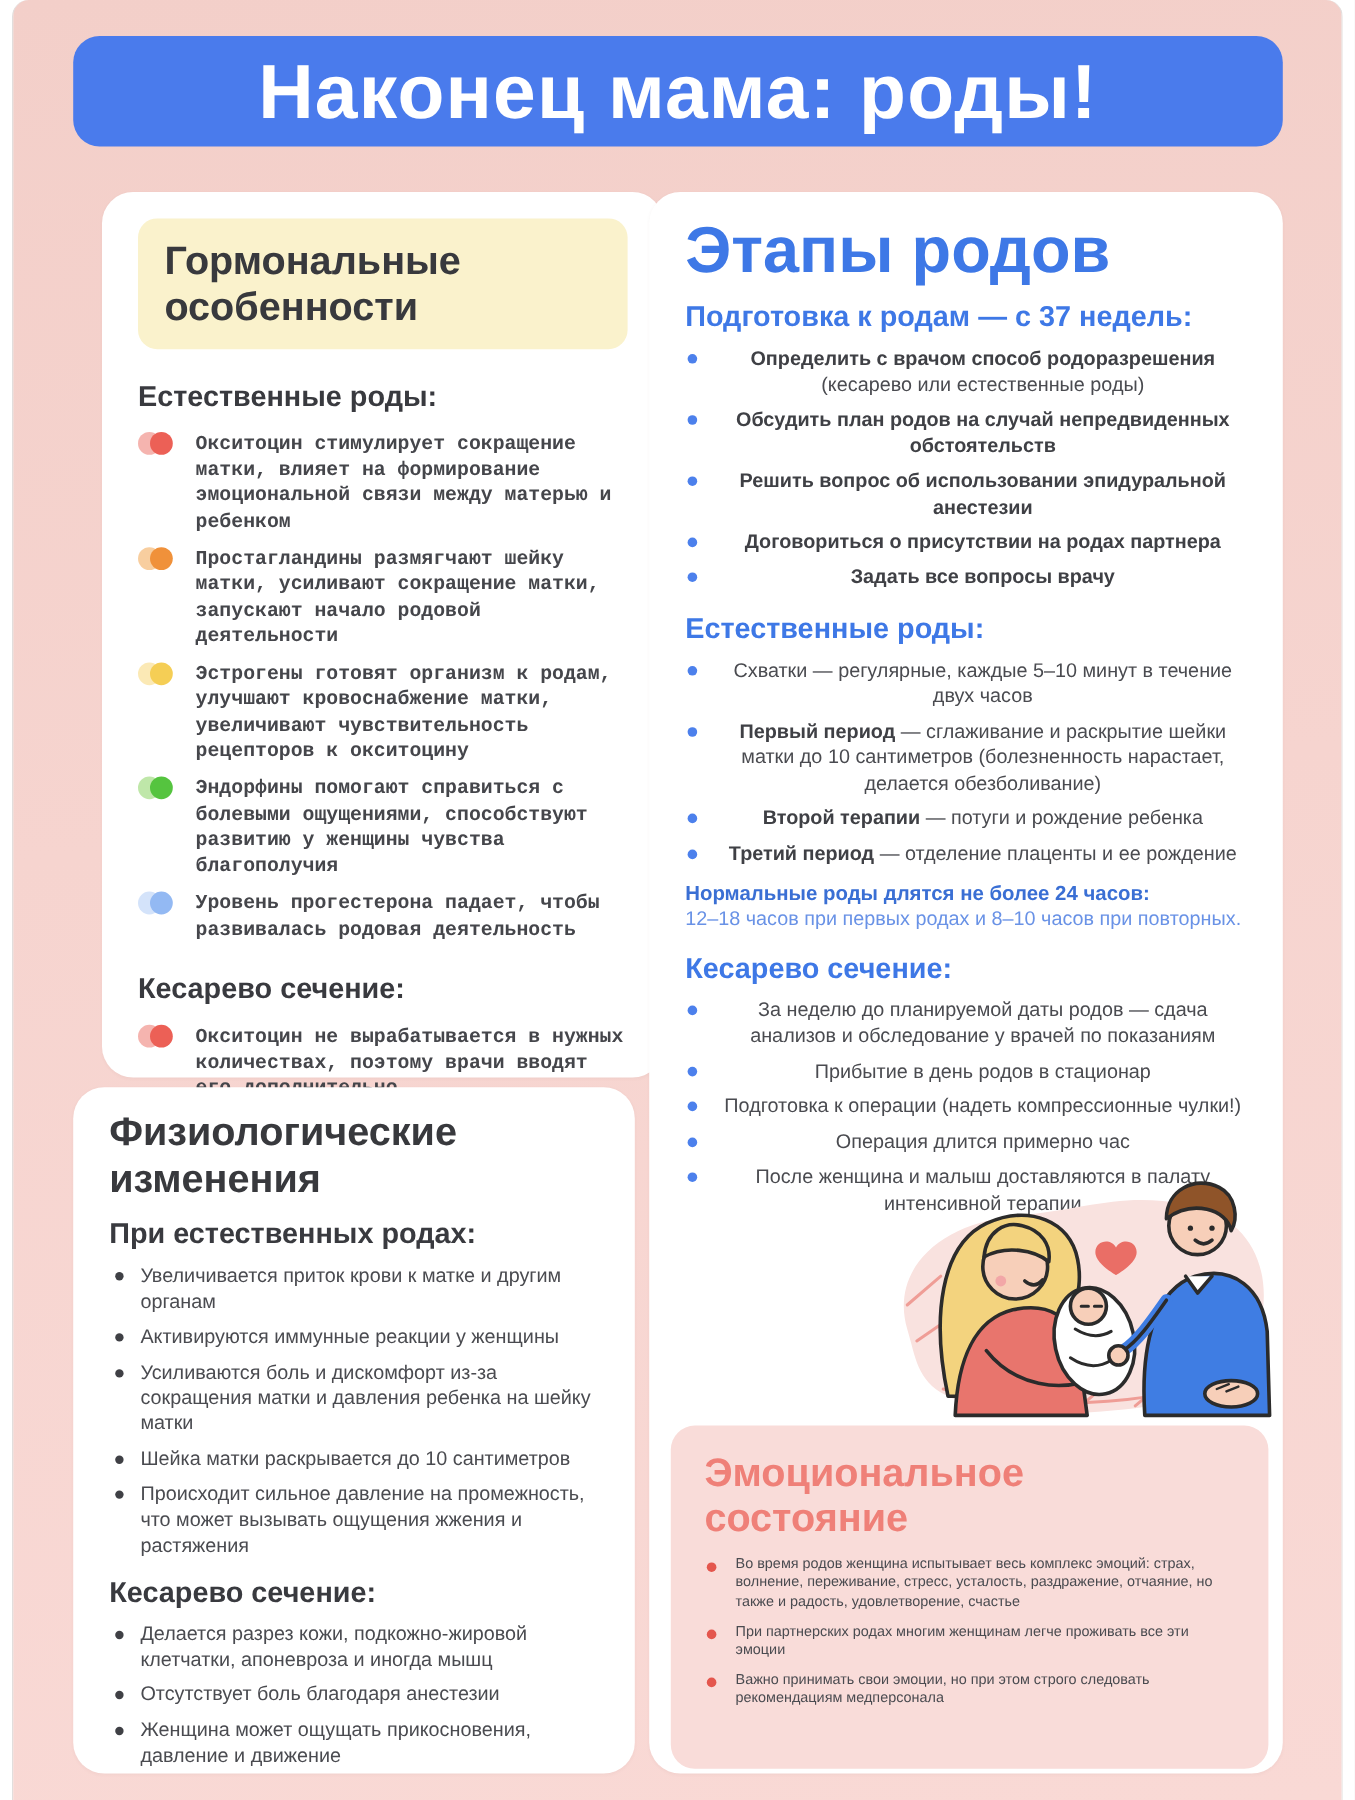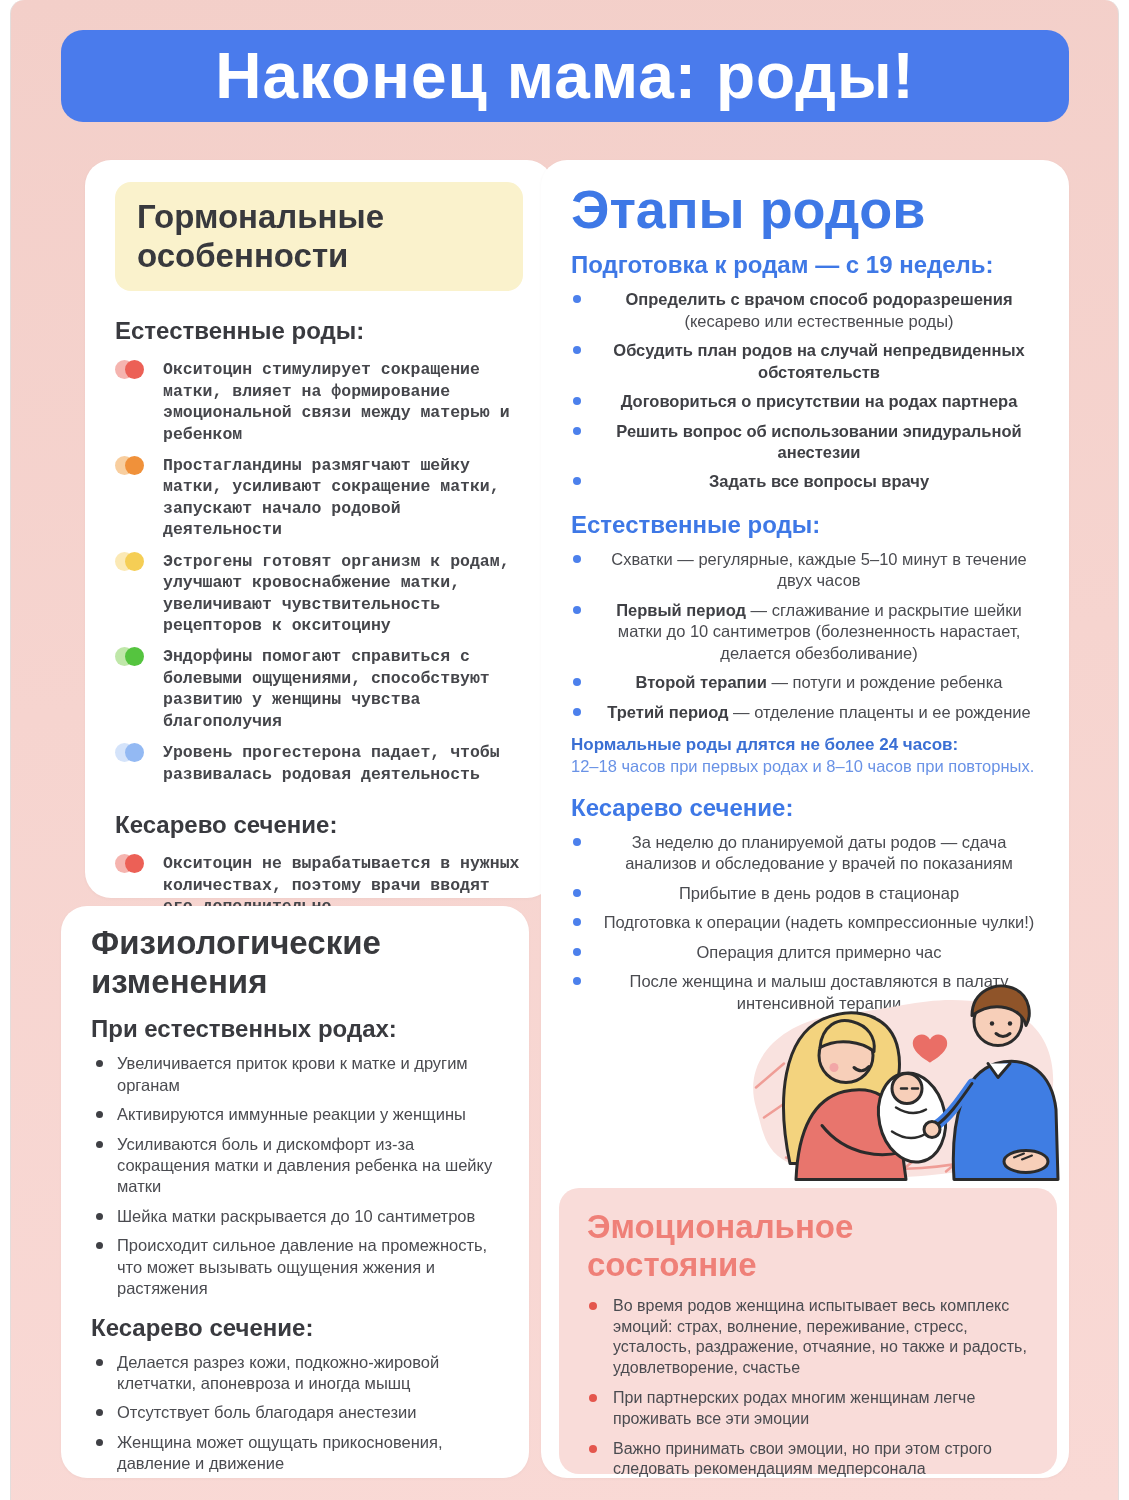--- a/index.html
+++ b/index.html
@@ -57,21 +57,21 @@
   .marker-pill{position:absolute;left:0;top:1px;width:30px;height:19px;}
   .marker-pill i{position:absolute;top:0;width:19px;height:19px;border-radius:50%;display:block;}
   .marker-pill .d1{left:0;opacity:.75;}
   .marker-pill .d2{left:10px;}
   
   .item .dot{position:absolute;border-radius:50%;}
   .dark-list .item{padding-left:26px;}
   .dark-list .dot{left:5px;top:7px;width:7px;height:7px;background:#3f4045;}
   .blue-list .item{padding-left:26px;text-align:center;}
   .blue-list .dot{left:2px;top:6px;width:8px;height:8px;background:#4c80ec;}
-  .coral-list .item{padding-left:26px;font-size:16px;margin-bottom:9px;}
+  .coral-list .item{padding-left:26px;font-size:12px;margin-bottom:9px;}
   .coral-list .dot{left:2px;top:6px;width:8px;height:8px;background:#e4564d;}
 
   .note-bold{font-size:17px;font-weight:700;color:#3a6fd4;margin:12px 0 2px 0;}
   .note-light{font-size:16.5px;color:#6992e6;margin:0;}
 
   .illustration{
     position:absolute;left:185px;top:805px;width:335px;height:225px;
   }
   .pink-card{
     position:absolute;left:18px;right:12px;top:1028px;height:286px;box-sizing:border-box;
@@ -144,26 +144,26 @@
     <ul class="list dark-list">
         <li class="item"><span class="dot"></span><span class="txt">Делается разрез кожи, подкожно-жировой клетчатки, апоневроза и иногда мышц</span></li>
         <li class="item"><span class="dot"></span><span class="txt">Отсутствует боль благодаря анестезии</span></li>
         <li class="item"><span class="dot"></span><span class="txt">Женщина может ощущать прикосновения, давление и движение</span></li>
       </ul>
   </div>
 
   <div class="card card-stages">
     <h2 class="blue-title">Этапы родов</h2>
 
-    <h3 class="blue-sub first">Подготовка к родам — с 19 недель:</h3>
+    <h3 class="blue-sub first">Подготовка к родам — с 37 недель:</h3>
     <ul class="list blue-list">
         <li class="item"><span class="dot"></span><span class="txt"><b>Определить с врачом способ родоразрешения</b> (кесарево или естественные роды)</span></li>
         <li class="item"><span class="dot"></span><span class="txt"><b>Обсудить план родов на случай непредвиденных обстоятельств</b></span></li>
+        <li class="item"><span class="dot"></span><span class="txt"><b>Решить вопрос об использовании эпидуральной анестезии</b></span></li>
         <li class="item"><span class="dot"></span><span class="txt"><b>Договориться о присутствии на родах партнера</b></span></li>
-        <li class="item"><span class="dot"></span><span class="txt"><b>Решить вопрос об использовании эпидуральной анестезии</b></span></li>
         <li class="item"><span class="dot"></span><span class="txt"><b>Задать все вопросы врачу</b></span></li>
       </ul>
 
     <h3 class="blue-sub">Естественные роды:</h3>
     <ul class="list blue-list">
         <li class="item"><span class="dot"></span><span class="txt">Схватки — регулярные, каждые 5–10 минут в течение двух часов</span></li>
         <li class="item"><span class="dot"></span><span class="txt"><b>Первый период</b> — сглаживание и раскрытие шейки матки до 10 сантиметров (болезненность нарастает, делается обезболивание)</span></li>
         <li class="item"><span class="dot"></span><span class="txt"><b>Второй терапии</b> — потуги и рождение ребенка</span></li>
         <li class="item"><span class="dot"></span><span class="txt"><b>Третий период</b> — отделение плаценты и ее рождение</span></li>
       </ul>

